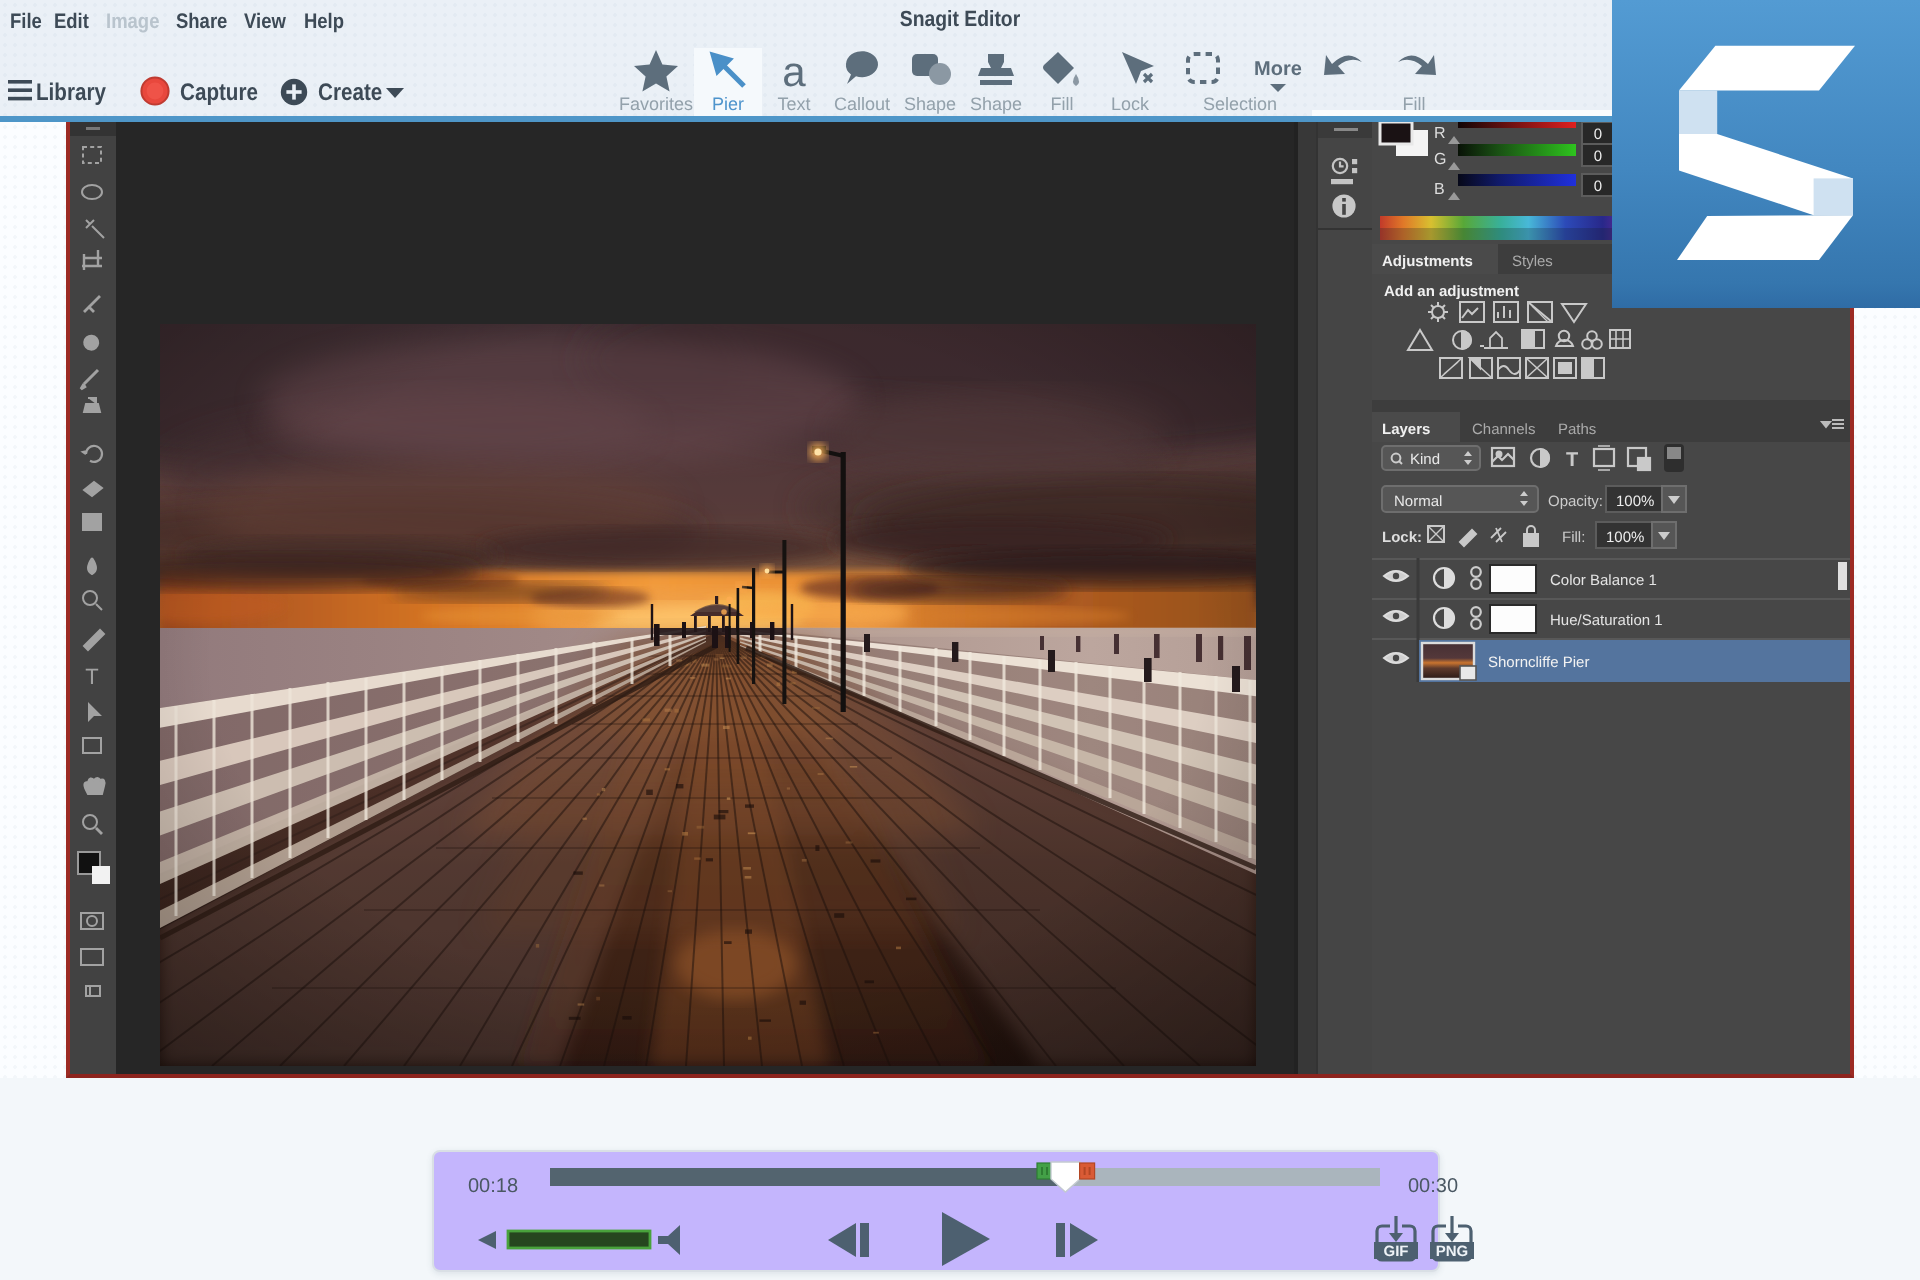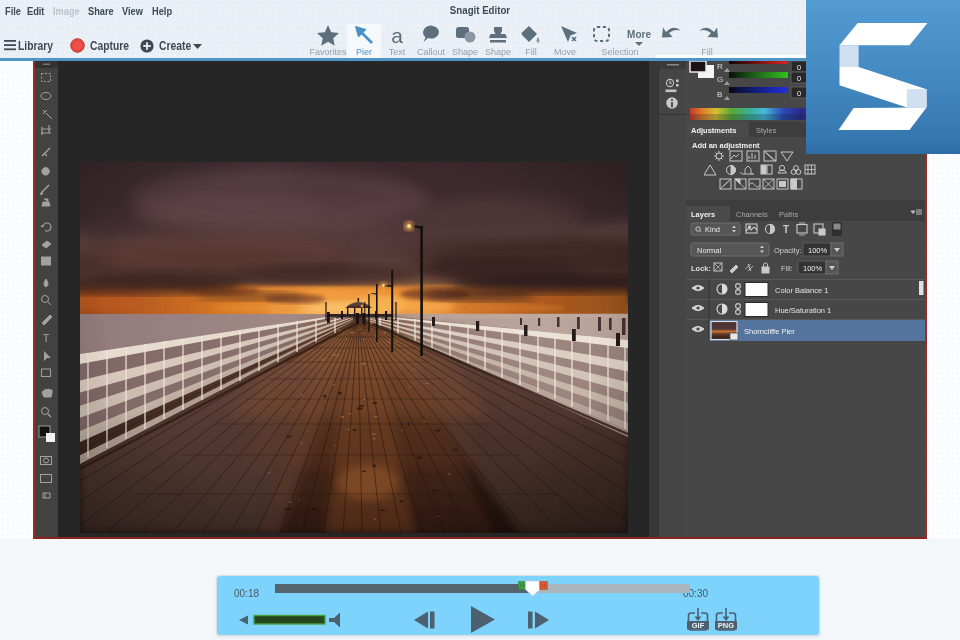--- a/index.html
+++ b/index.html
@@ -18,21 +18,21 @@
   #stage { left:0; top:61px; width:960px; height:478px; background-color:#fbfdff;
     background-image: radial-gradient(rgba(120,150,175,0.06) 1px, transparent 1px); background-size:5px 5px; }
   #shot { position:absolute; left:33px; top:0px; width:894px; height:478px;
     border-left:2px solid #9c2b23; border-right:2px solid #9c2b23; border-bottom:2px solid #8c241e; }
   #pstools { position:absolute; left:0; top:0; width:23px; height:476px; background:#424242; }
   #pscanvas { position:absolute; left:23px; top:0; width:589px; height:476px; background:#262626; }
   #psdivider { position:absolute; left:612px; top:0; width:11px; height:476px; background:#383838; border-left:2px solid #222; }
   #psstrip { position:absolute; left:623px; top:0; width:28px; height:476px; background:#454545; border-left:1px solid #333; }
   #pspanel { position:absolute; left:651px; top:0; width:239px; height:476px; background:#474747; }
   #photo { position:absolute; left:22px; top:101px; width:548px; height:371px; }
-  #player { left:216px; top:575px; width:604px; height:61px; background:#7dd3fc;
+  #player { left:216px; top:575px; width:504px; height:61px; background:#c4b5fd;
     border:1px solid #d9dfe5; border-radius:4px; box-shadow:0 1px 3px rgba(60,80,100,0.12); }
   #logo { left:806px; top:0; width:154px; height:154px; }
   .ptime { font-size:10px; color:#4a5863; }
 </style>
 </head>
 <body>
 <div id="topbar" class="abs"></div>
 <div class="abs" style="left:656px; top:55px; width:150px; height:4px; background:#fafcfd;"></div>
 <div id="bluebar" class="abs"></div>
 
@@ -102,21 +102,21 @@
     <path d="M404 8 q-8 -8 -15 -1 q6 -3 12 2 l-3.5 4 l10.5 0.5 l-1 -10 Z"></path>
   </g>
 </svg>
 <div class="abs iconlab" style="left:305px; width:46px;">Favorites</div>
 <div class="abs iconlab" style="left:341px; width:46px; color:#4e94cc;">Pier</div>
 <div class="abs iconlab" style="left:374px; width:46px;">Text</div>
 <div class="abs iconlab" style="left:408px; width:46px;">Callout</div>
 <div class="abs iconlab" style="left:442px; width:46px;">Shape</div>
 <div class="abs iconlab" style="left:475px; width:46px;">Shape</div>
 <div class="abs iconlab" style="left:508px; width:46px;">Fill</div>
-<div class="abs iconlab" style="left:542px; width:46px;">Move</div>
+<div class="abs iconlab" style="left:542px; width:46px;">Lock</div>
 <div class="abs iconlab" style="left:597px; width:46px;">Selection</div>
 <div class="abs iconlab" style="left:650px; width:46px;margin-top:40px;">Undo</div>
 <div class="abs iconlab" style="left:684px; width:46px;">Fill</div>
 
 <div id="stage" class="abs">
   <div id="shot">
     <div id="pstools"><svg width="23" height="476" viewBox="0 0 23 476">
       <rect x="0" y="0" width="23" height="7" fill="#333"></rect>
       <rect x="8" y="2.5" width="7" height="1.5" fill="#777"></rect>
       <g stroke="#a2a2a2" stroke-width="1" fill="none">
@@ -689,21 +689,21 @@
       <rect x="25" y="260.5" width="26" height="18" fill="url(#thumb)" stroke="#dcdcdc" stroke-width="1.2"></rect>
       <rect x="44" y="272" width="8" height="7" fill="#e8e8e8" stroke="#555" stroke-width="0.8"></rect>
       <text x="58" y="272.5" font-size="7.5" fill="#f2f2f2" font-family="Liberation Sans">Shorncliffe Pier</text>
       <rect x="233" y="220" width="4.5" height="14" fill="#e0e0e0"></rect>
     </svg></div>
   </div>
 </div>
 
 <div id="player" class="abs">
   <div class="abs ptime" style="left:17px; top:12px;">00:18</div>
-  <div class="abs ptime" style="left:466px; top:12px;">00:30</div>
+  <div class="abs ptime" style="left:487px; top:12px;">00:30</div>
   <svg class="abs" style="left:0; top:0;" width="528" height="61" viewBox="0 0 528 61">
 
     <rect x="58" y="8" width="257" height="9" fill="#53646f"></rect>
     <rect x="315" y="8" width="158" height="9" fill="#aab5bd"></rect>
 
     <rect x="301.5" y="5.5" width="7.5" height="8" fill="#43a047" stroke="#2e7d32" stroke-width="0.6"></rect>
     <line x1="304" y1="7.5" x2="304" y2="11.5" stroke="#2e7d32" stroke-width="1"></line>
     <line x1="306.5" y1="7.5" x2="306.5" y2="11.5" stroke="#2e7d32" stroke-width="1"></line>
     <polygon points="308.5,5 323,5 323,13.5 315.7,20 308.5,13.5" fill="#ffffff" stroke="#c3cad1" stroke-width="0.7"></polygon>
     <rect x="322.8" y="5.5" width="7.5" height="8" fill="#d95b35" stroke="#b34724" stroke-width="0.6"></rect>

